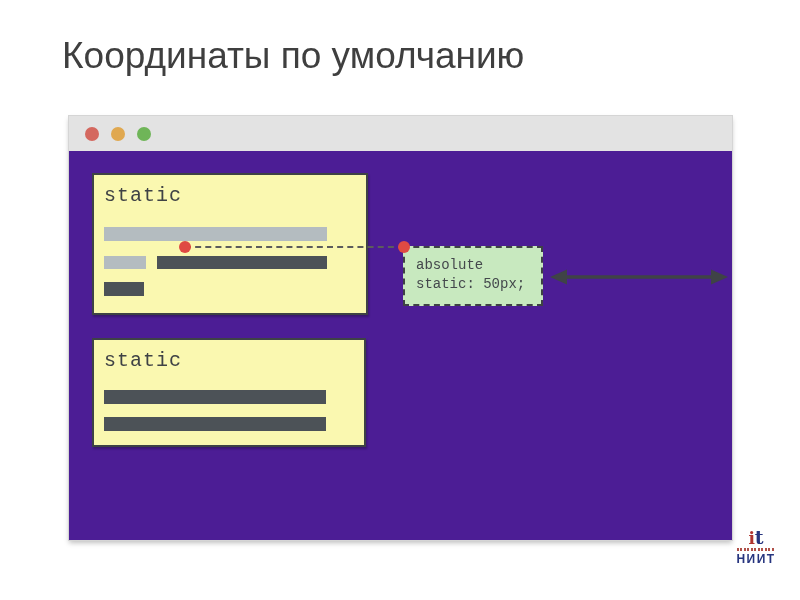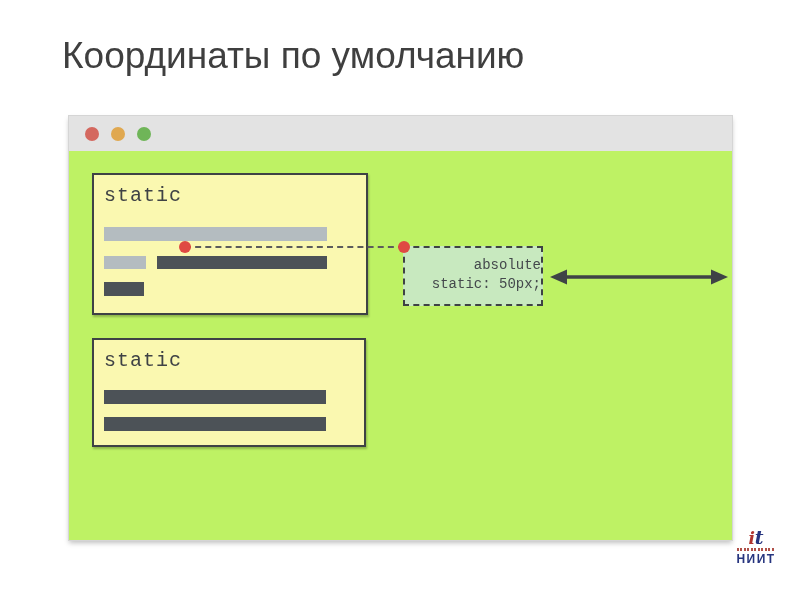--- a/index.html
+++ b/index.html
@@ -5,21 +5,21 @@
   * { margin: 0; padding: 0; box-sizing: border-box; }
   html, body { width: 800px; height: 600px; background: #ffffff; overflow: hidden;
     font-family: "Liberation Sans", sans-serif; }
   .slide { position: relative; width: 800px; height: 600px; background: #ffffff; margin-top: 7px; }
 
   .title { position: absolute; left: 62px; top: 28px; font-size: 37px; font-weight: 400;
     color: #3F3F3F; letter-spacing: 0px; white-space: nowrap; }
 
   
   .window { position: absolute; left: 68px; top: 108px; width: 665px; height: 426px;
-    background: #bef264; border: 1px solid #D5D5D5;
+    background: #4c1d95; border: 1px solid #D5D5D5;
     box-shadow: 0 3px 5px -1px rgba(0,0,0,0.25); }
   .titlebar { position: absolute; left: 0; top: 0; width: 100%; height: 35px;
     background: #E3E3E3; display: flex; align-items: center; padding-left: 16px; }
   .tl-dot { width: 14px; height: 14px; border-radius: 50%; margin-right: 12px; }
   .tl-red { background: #D4685F; } .tl-yellow { background: #E0A850; } .tl-green { background: #6FB558; }
 
   
   .static-box { position: absolute; background: #FAF8B0; border: 2px solid #3E4245;
     box-shadow: 1px 2px 2px rgba(0,0,0,0.25); }
   .box1 { left: 23px; top: 57px; width: 276px; height: 142px; }
@@ -40,30 +40,30 @@
   .connector { position: absolute; left: 116px; top: 130px; width: 219px; height: 0;
     border-top: 2.5px dashed #5C5C5C; z-index: 3; }
   .marker { position: absolute; width: 12px; height: 12px; border-radius: 50%;
     background: #DF4A43; z-index: 4; }
   .marker-a { left: 110px; top: 125px; }
   .marker-b { left: 329px; top: 125px; }
 
   
   .absolute-box { position: absolute; left: 334px; top: 130px; width: 140px; height: 60px;
     background: #C8E9BF; border: 2px dashed #3E4245; z-index: 2;
-    padding: 8px 0 0 11px; text-align: right; }
+    padding: 8px 0 0 11px; }
   .absolute-box .code-line { font-family: "Liberation Mono", "DejaVu Sans Mono", monospace;
     font-size: 14px; color: #44484C; line-height: 19px; white-space: nowrap; }
 
   
   .arrow-svg { position: absolute; left: 481px; top: 149px; z-index: 2; }
 
   
   .logo { position: absolute; left: 731px; top: 521px; width: 50px; text-align: center; }
-  .logo-script { font-family: "DejaVu Serif", serif; font-style: italic; font-weight: bold;
+  .logo-script { font-family: "DejaVu Serif", serif; font-weight: bold;
     font-size: 17px; line-height: 18px; }
   .logo-script .li { color: #B0342F; }
   .logo-script .lt { color: #27357F; font-size: 19px; }
   .logo-smallline { width: 38px; height: 3px; margin: 1px auto 1px auto;
     background: repeating-linear-gradient(90deg, #B05048 0 2px, transparent 2px 3.5px); }
   .logo-caption { font-size: 12px; font-weight: bold; color: #27357F; letter-spacing: 1.5px; }
 </style>
 </head>
 <body>
 

